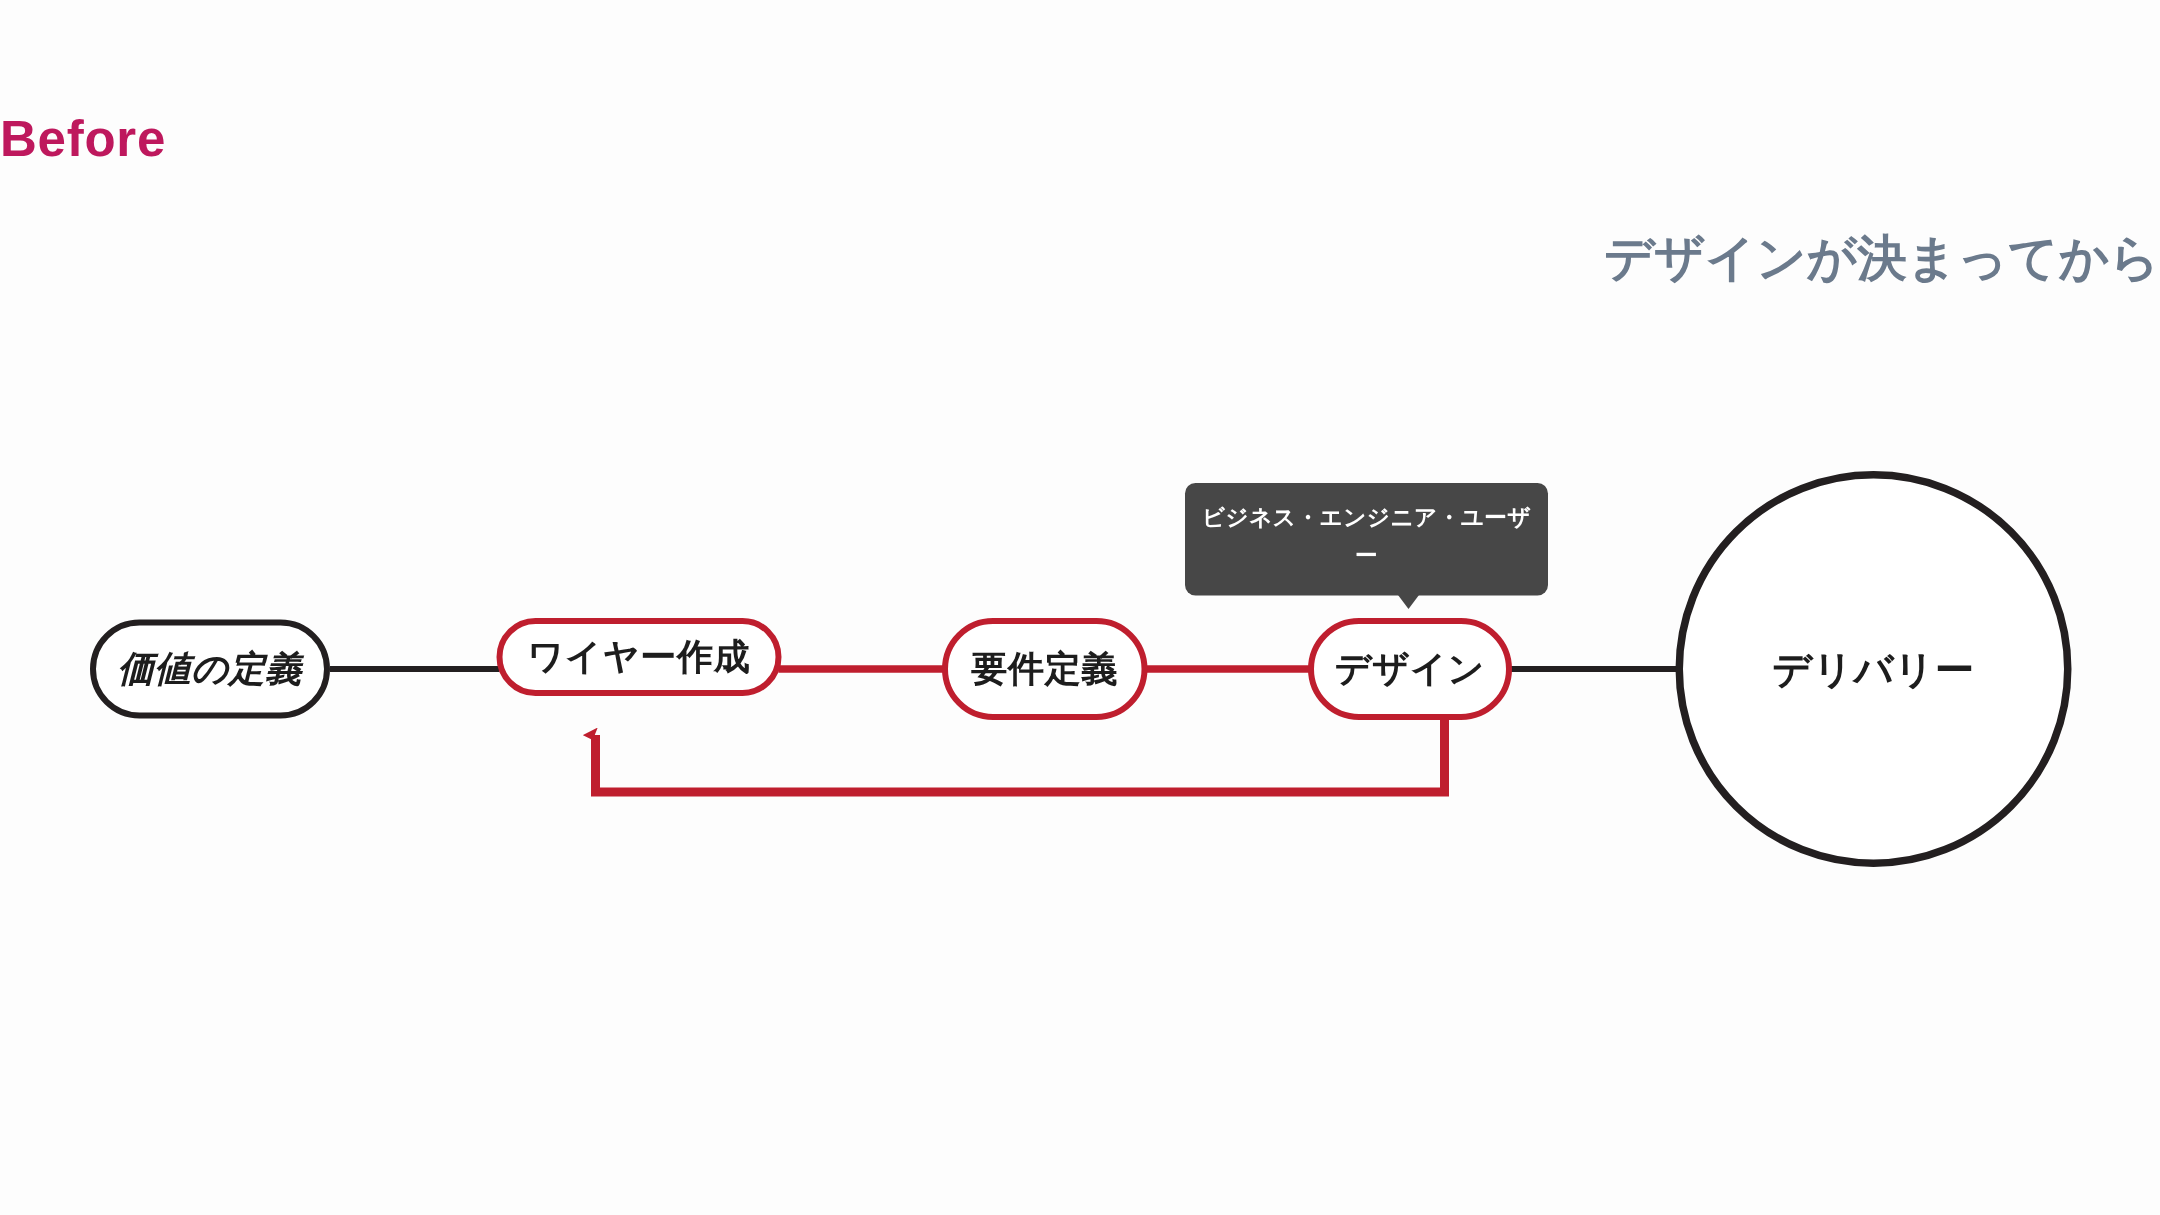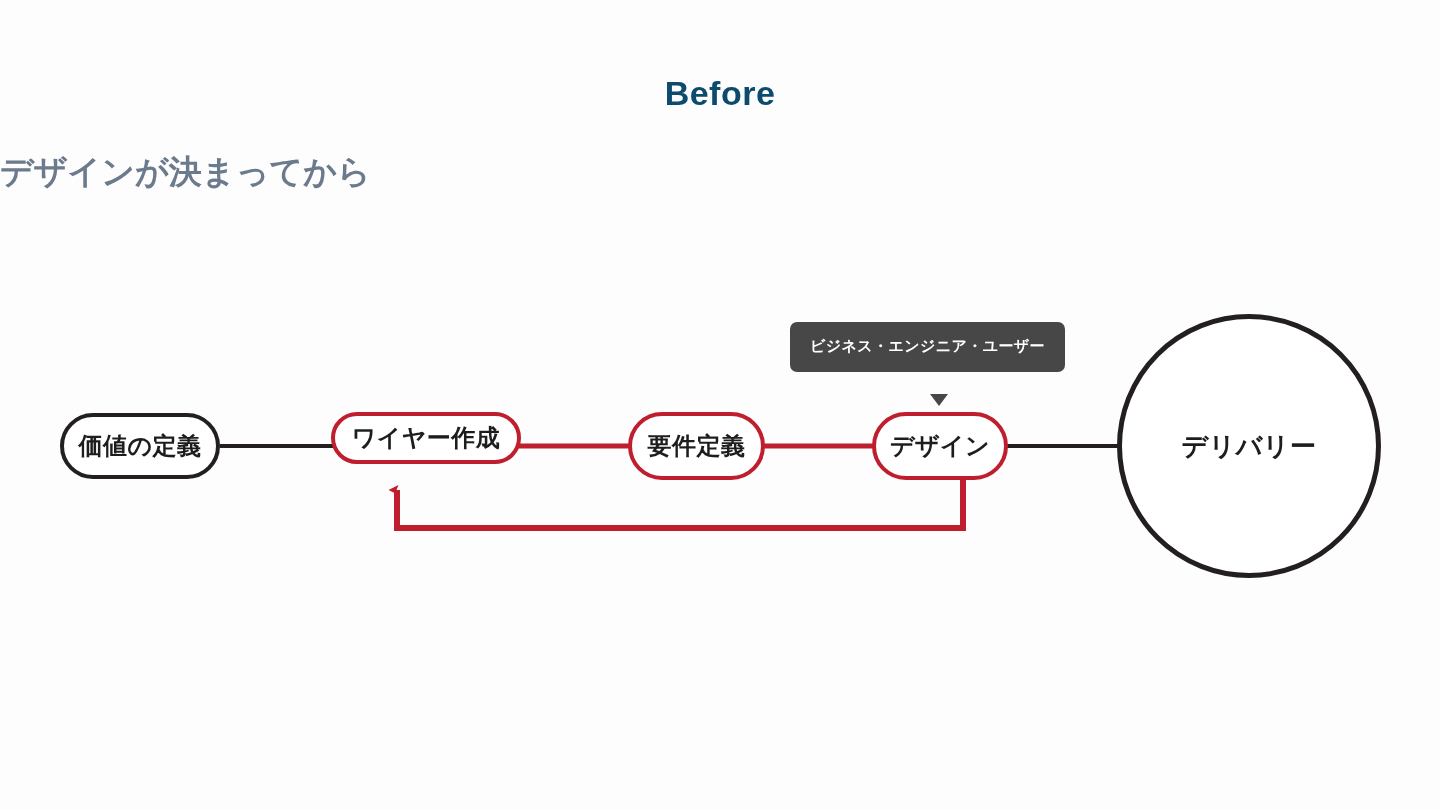--- a/index.html
+++ b/index.html
@@ -15,32 +15,31 @@
     font-family: "Liberation Sans", "DejaVu Sans", sans-serif;
     background: #fdfdfd;
   }
 
   
   #slide-title {
     position: absolute;
     left: 0;
     top: 74px;
     width: 1440px;
-    text-align: center;
     font-size: 34px;
     font-weight: bold;
-    color: #0c4a6e;
+    color: #be185d;
     letter-spacing: 0.5px;
   }
   #slide-subtitle {
     position: absolute;
     left: 0;
     top: 145px;
     width: 1440px;
-    text-align: left;
+    text-align: right;
     font-size: 33px;
     font-weight: bold;
     color: #6b7a8c;
     line-height: 1.62;
   }
   #slide-subtitle .sub-line {
     display: block;
   }
 
   
@@ -72,20 +71,21 @@
     font-weight: bold;
     color: #1d1d1d;
     white-space: nowrap;
     letter-spacing: 0.5px;
   }
   .node.pill {
     border-radius: 999px;
   }
   .node.dark-outline {
     border: 4px solid #231f20;
+    font-style: italic;
   }
   .node.red-outline {
     border: 4px solid #bf1e2e;
   }
   .node.circle {
     border-radius: 50%;
     border: 5px solid #231f20;
   }
 
   #node-value       { left: 60px;  top: 413px; width: 160px; height: 66px; }
@@ -93,21 +93,21 @@
   #node-requirement { left: 628px; top: 412px; width: 137px; height: 68px; }
   #node-design      { left: 872px; top: 412px; width: 136px; height: 68px; }
   #node-delivery    { left: 1117px; top: 314px; width: 264px; height: 264px; }
   #node-delivery .node-label { font-size: 26px; }
 
   
   #feedback-tooltip {
     position: absolute;
     left: 790px;
     top: 322px;
-    width: 275px;
+    width: 242px;
     box-sizing: border-box;
     background: #474747;
     border-radius: 7px;
     padding: 12px 10px 13px 10px;
     text-align: center;
     z-index: 5;
   }
   #feedback-tooltip .tip-line {
     display: block;
     color: #ffffff;

